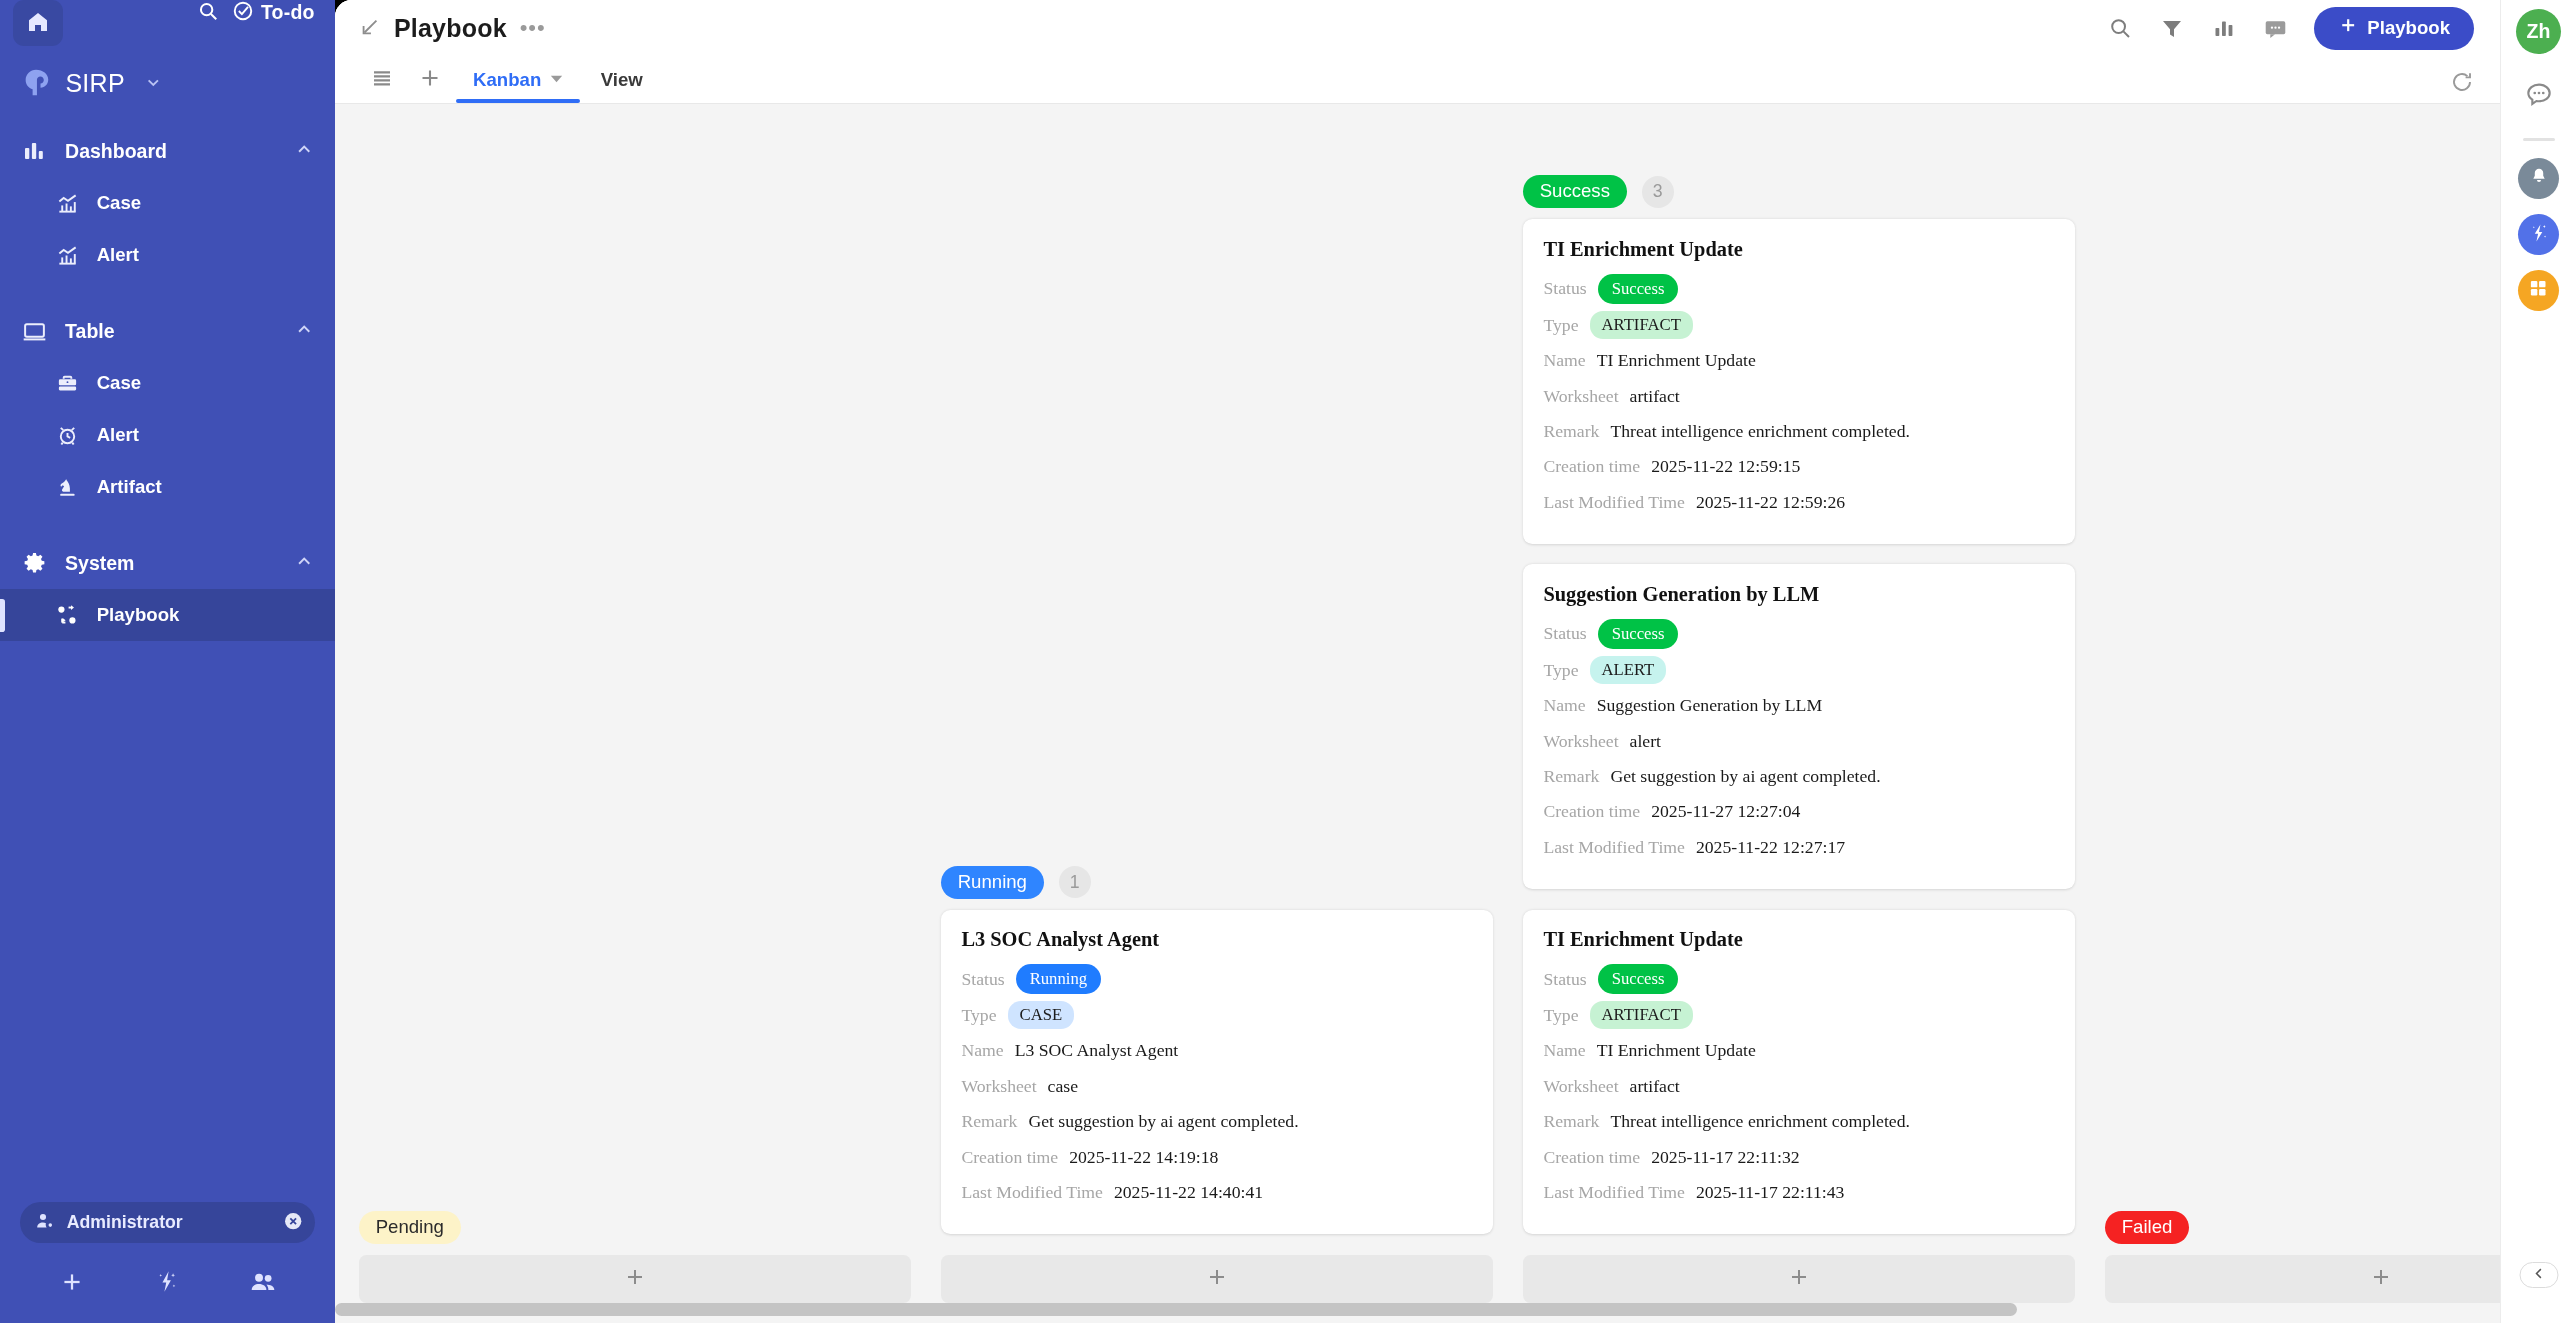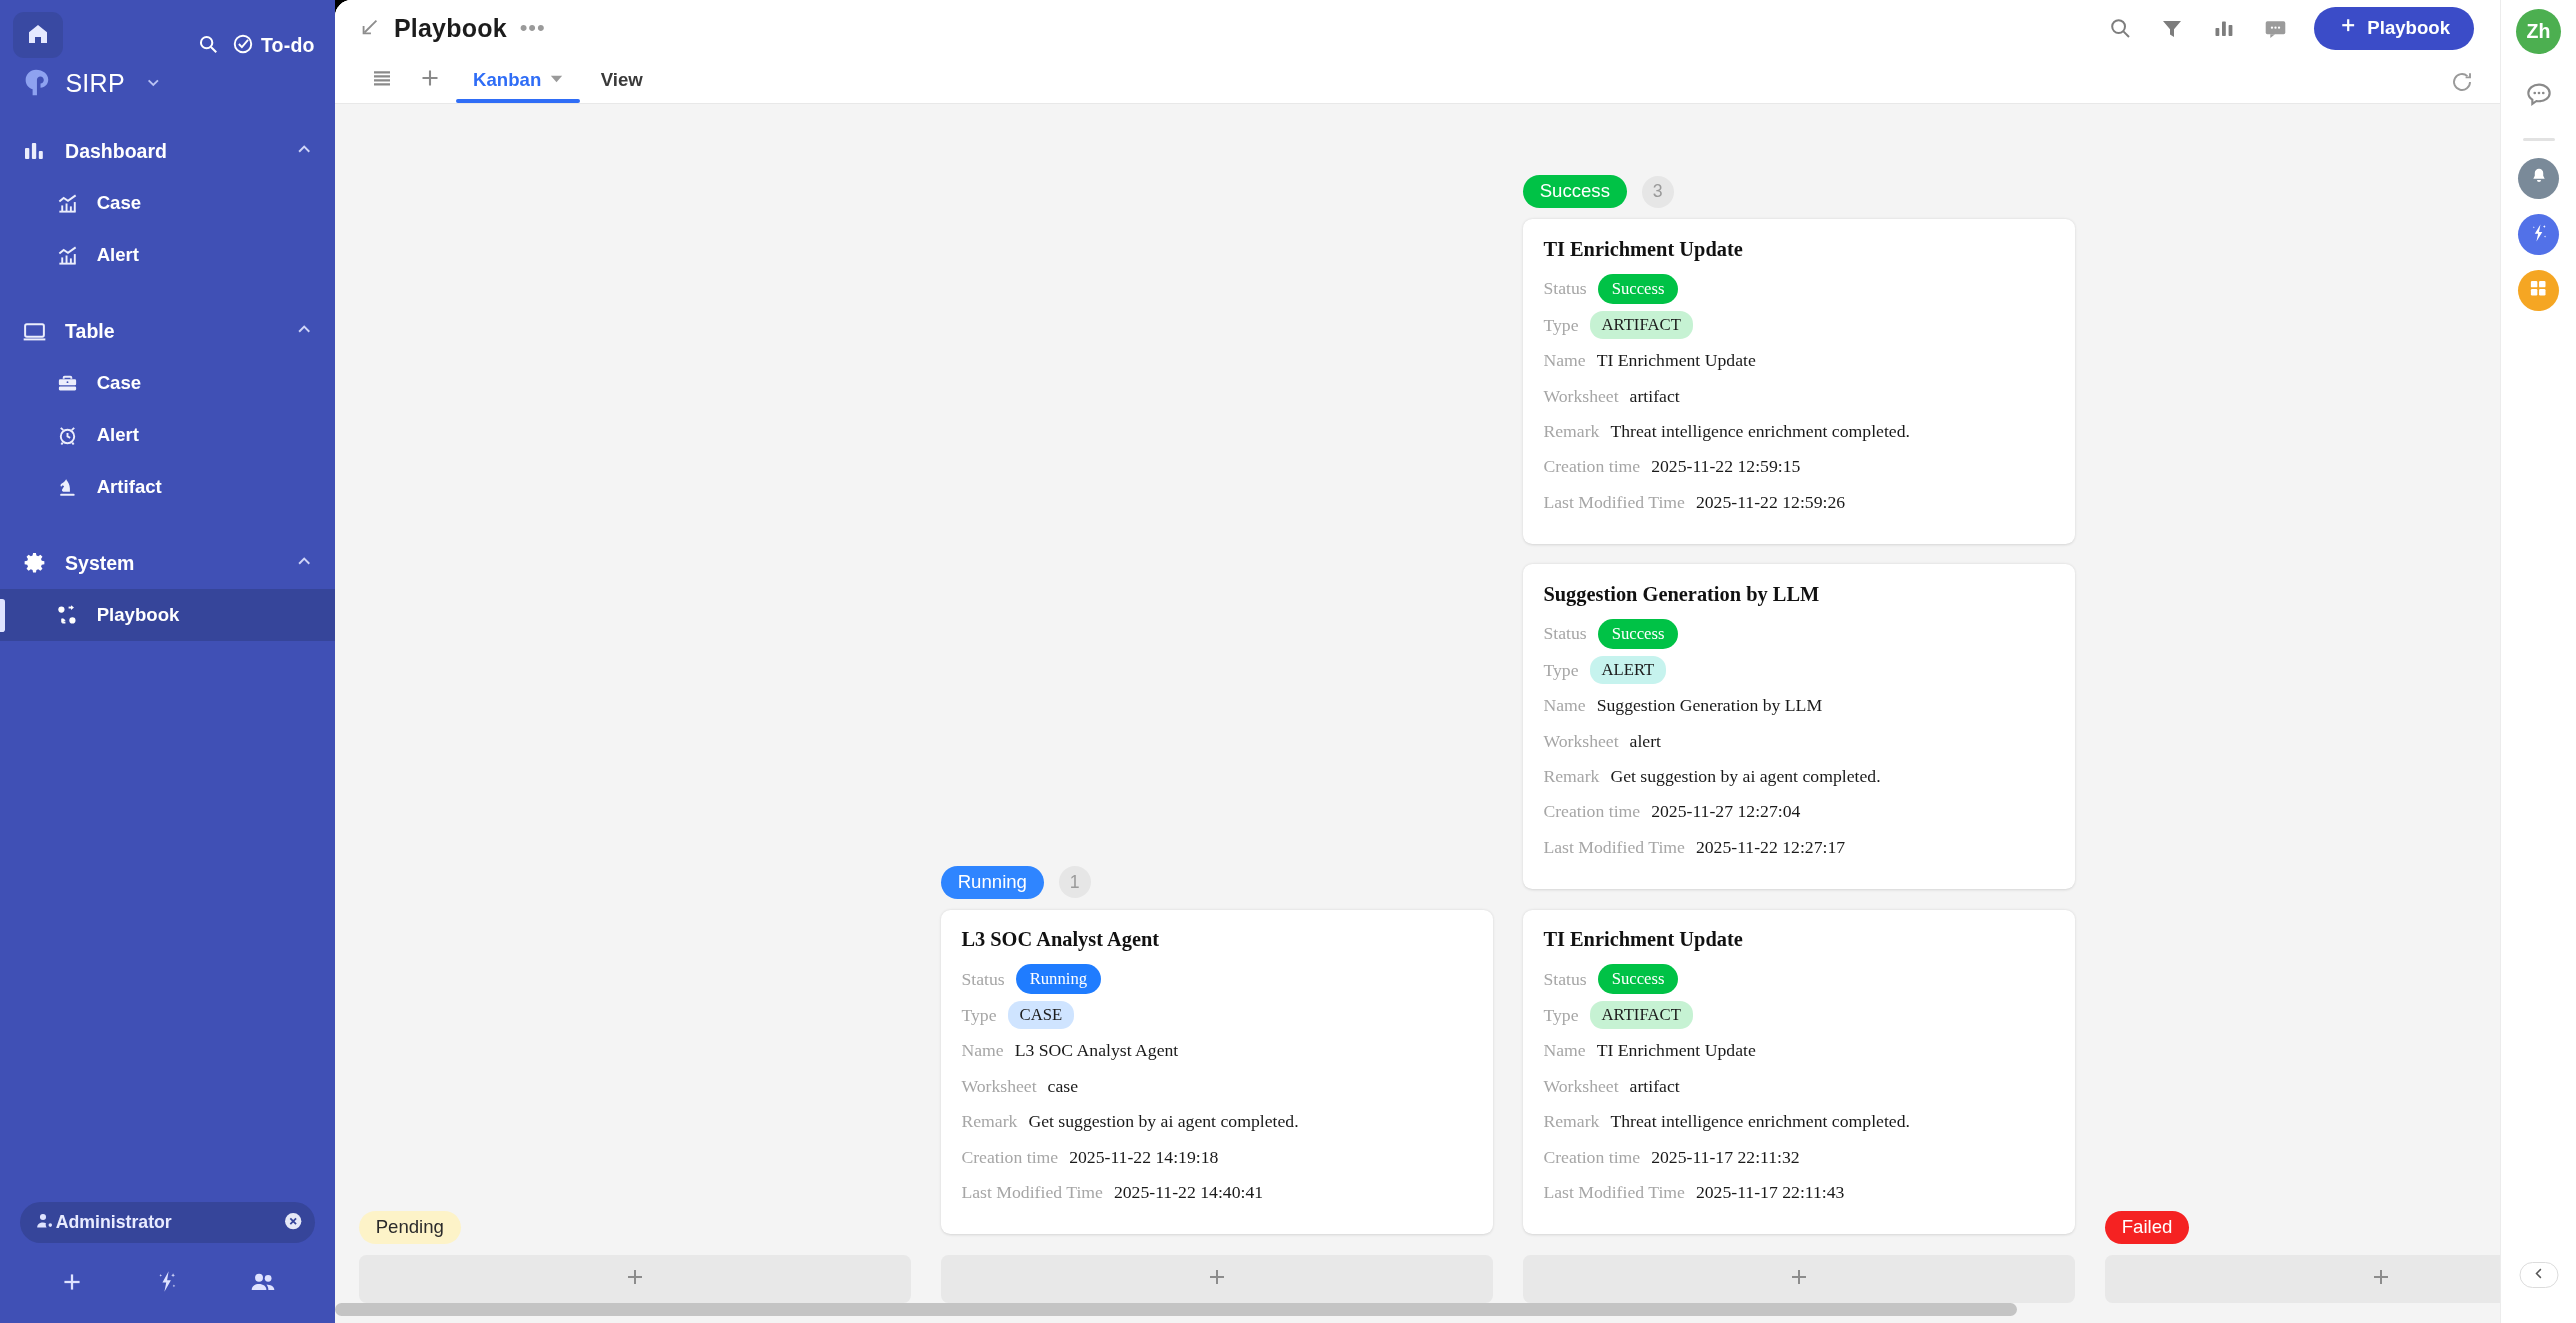--- a/index.html
+++ b/index.html
@@ -21,21 +21,21 @@
     width: 335px; height: 1323px;
     background: #3f51b5;
     background: #4050b5;
     position: relative;
     flex: 0 0 335px;
     display: flex; flex-direction: column;
     color: #fff;
   }
   .sb-top {
     height: 58px;
-    display: flex; align-items: flex-end;
+    display: flex; align-items: flex-start;
     padding: 0 20.4px 0 13px;
   }
   .home-btn {
     width: 50px; height: 46px;
     border-radius: 11px;
     background: #3949a2;
     display: flex; align-items: center; justify-content: center;
   }
   .sb-top-right {
     margin-left: auto;
@@ -84,21 +84,21 @@
   .grp-spacer { height: 24px; }
 
   .sb-bottom { padding: 0 0 15px 0; }
   .admin-pill {
     margin: 0 20.4px 15px 20.4px;
     height: 41px;
     background: #36459a;
     border-radius: 20.4px;
     display: flex; align-items: center;
     padding: 0 11px 0 15px;
-    gap: 0;
+    gap: 11px;
   }
   .admin-name { font-size: 17.7px; font-weight: bold; color: #e8ebff; }
   .admin-x { margin-left: auto; }
   .sb-actions {
     display: flex; align-items: center; justify-content: space-around;
     padding: 7.4px 24px 5.6px 24px;
   }
   .sb-action { width: 43px; height: 37px; display: flex; align-items: center; justify-content: center; }
 
   

